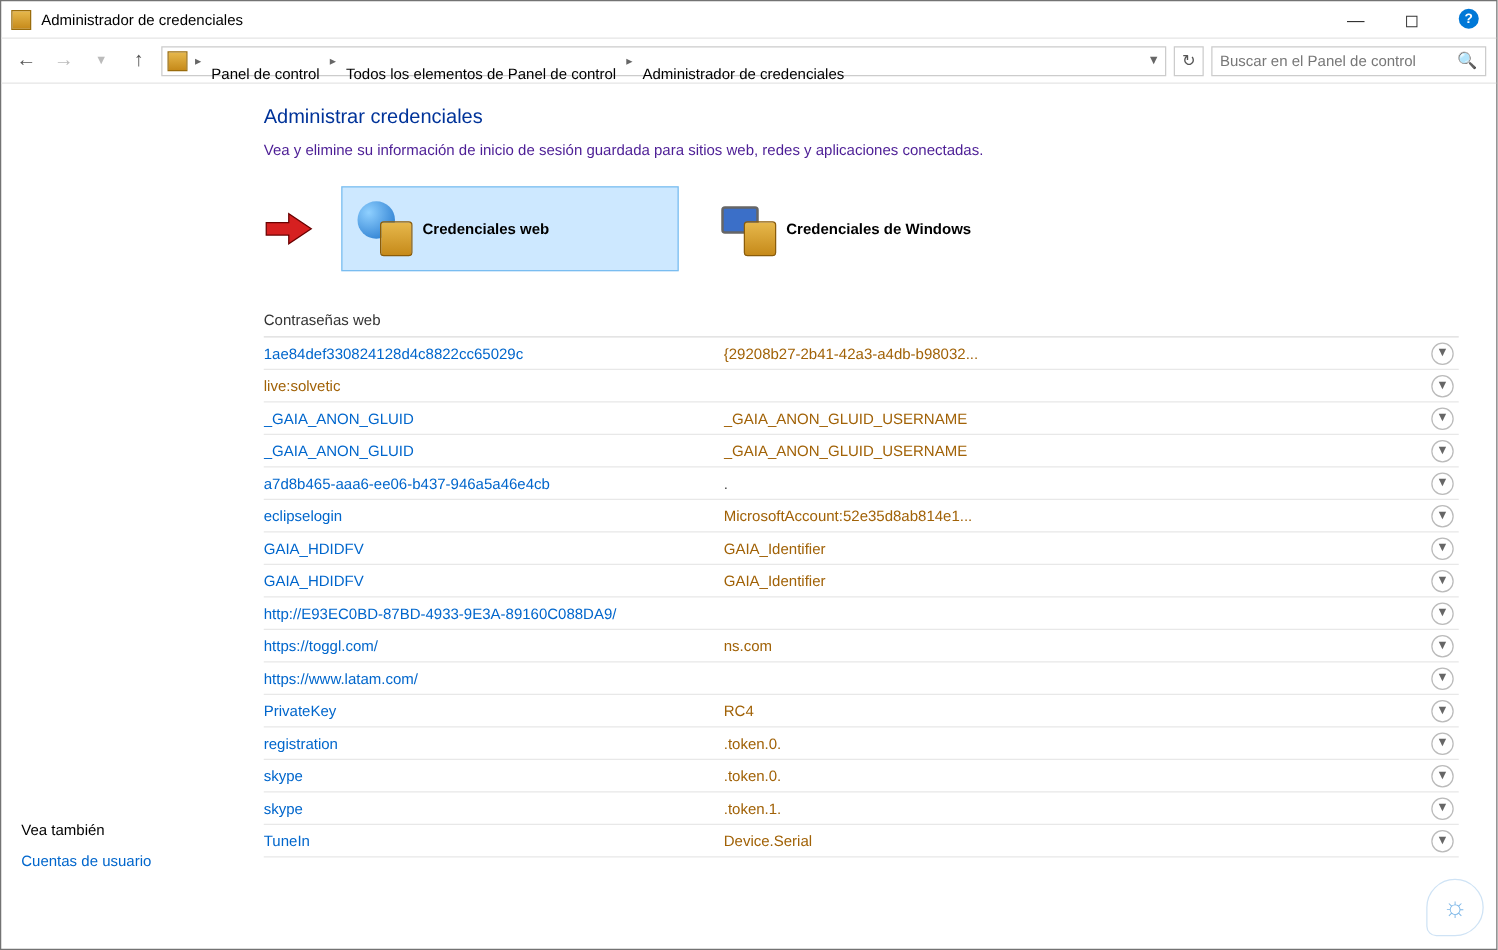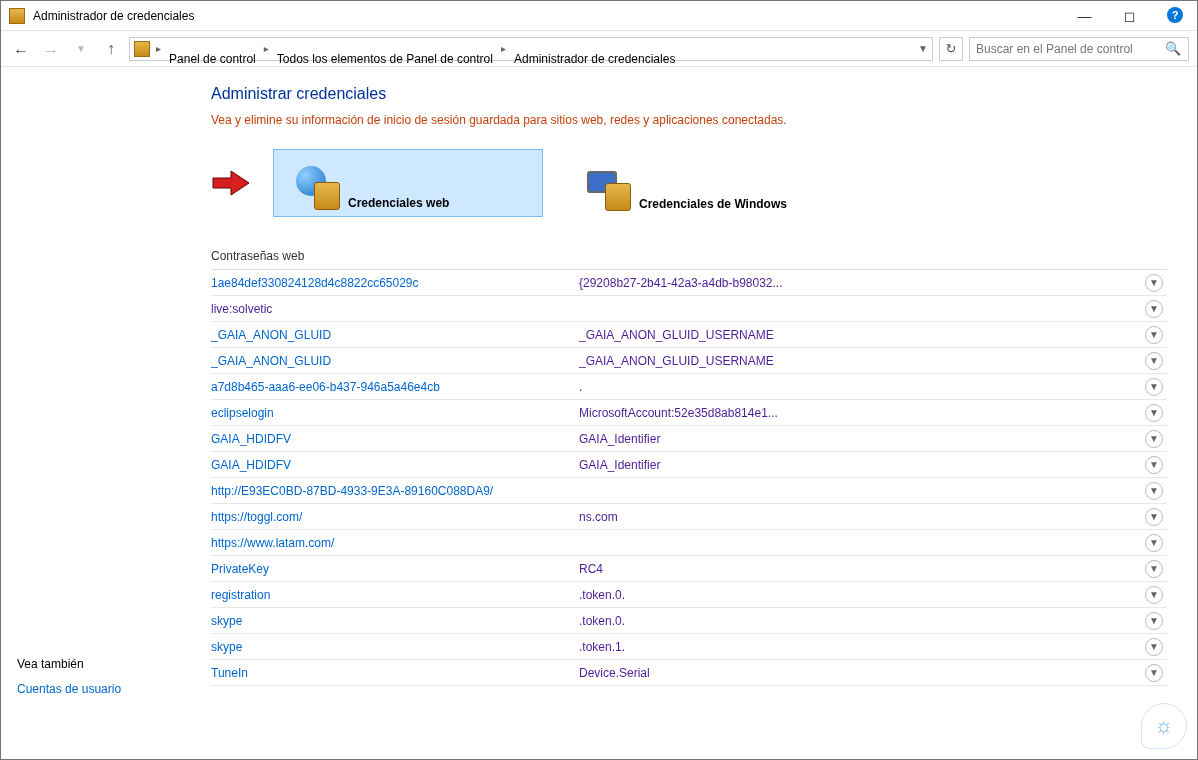--- a/index.html
+++ b/index.html
@@ -29,37 +29,37 @@
   
   .content { display:flex; height: calc(100% - 66px); }
   .sidebar { width:200px; padding: 20px 16px; }
   .sidebar a { color:#0066cc; text-decoration:none; font-size:12px; display:block; line-height:1.4; }
   .sidebar .see-also { color:#000000; font-size:12px; margin-bottom:10px; margin-top: 570px;}
   .main { flex:1; padding: 18px 30px 20px 10px; position:relative; }
 
   .help-icon { position:absolute; right:14px; top:6px; width:16px;height:16px; border-radius:50%; background:#0078d7; color:#fff; font-size:11px; display:flex; align-items:center; justify-content:center; font-weight:bold;}
 
   .page-title { color:#003399; font-size:16px; font-weight:400; margin-bottom:10px; }
-  .page-desc { font-size:12px; color:#c2410c; margin-bottom:22px; }
+  .page-desc { font-size:12px; color:#4c1d95; margin-bottom:22px; }
 
   .category-row { display:flex; align-items:center; gap:22px; margin-bottom:26px; }
   .arrow-callout svg { display:block; }
-  .cat-tile { width:270px; height:68px; display:flex; align-items:flex-end; padding:6px 22px; gap:8px; cursor:pointer; }
+  .cat-tile { width:270px; height:68px; display:flex; align-items:center; padding:6px 12px; gap:8px; cursor:pointer; }
   .cat-tile.selected { background:#cde8ff; border:1px solid #7abdf0; }
   .cat-icon { width:44px; height:44px; position:relative; }
   .globe { width:30px;height:30px;border-radius:50%;background:radial-gradient(circle at 30% 30%, #8fd0ff, #1a6fc8); position:absolute; left:0; top:0;}
   .monitor { width:30px;height:22px;background:#3b6fc8;border:2px solid #666;border-radius:3px;position:absolute;left:0;top:4px;}
   .safe { width:26px;height:28px;background:linear-gradient(#e6b84c,#c68a1a);border:1px solid #8a5c0a;border-radius:3px;position:absolute;right:0;bottom:0;}
   .cat-label { font-size:12px; font-weight:bold; }
 
   .section-header { font-size:12px; color:#333; padding: 6px 0; border-bottom:1px solid #dcdcdc; }
   .cred-list { margin-top:0; }
   .cred-row { display:flex; align-items:center; height:26px; border-bottom:1px solid #e8e8e8; font-size:12px; }
   .cred-left { width:368px; color:#0066cc; white-space:nowrap; overflow:hidden; text-overflow:ellipsis; padding-right:10px;}
-  .cred-right { flex:1; color:#4c1d95; white-space:nowrap; overflow:hidden; text-overflow:ellipsis; }
+  .cred-right { flex:1; color:#a16207; white-space:nowrap; overflow:hidden; text-overflow:ellipsis; }
   .cred-right.plain { color:#444; }
   .expand-btn { width:18px;height:18px;border:1px solid #bbb;border-radius:50%;display:flex;align-items:center;justify-content:center;color:#666;font-size:10px;margin-left:6px; margin-right:4px;}
 
   .hint-bubble { position:absolute; right:10px; bottom:10px; width:46px;height:46px;border:1px solid #cfe3f5;border-radius:50% 50% 50% 8px; display:flex;align-items:center;justify-content:center;color:#7fb8e8;font-size:22px;}
 </style>
 </head>
 <body>
 
 <div class="window">
 

